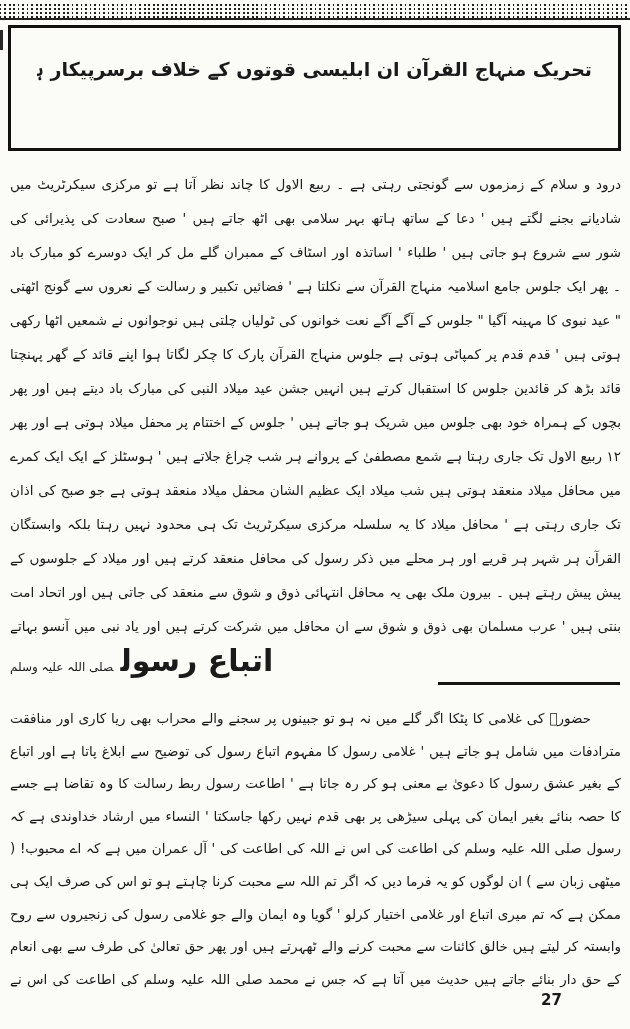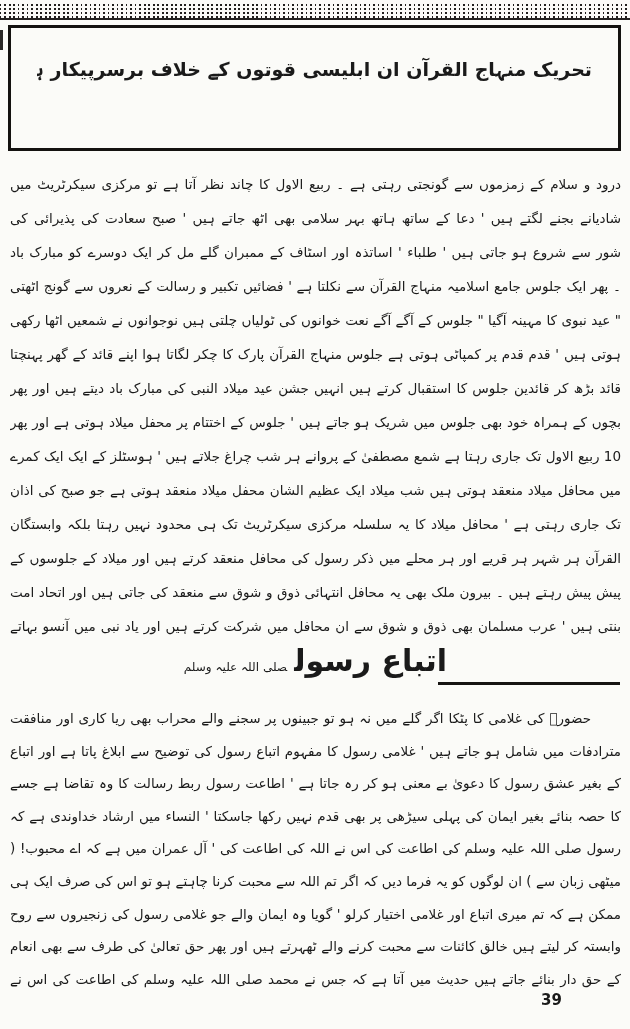--- a/index.html
+++ b/index.html
@@ -52,21 +52,21 @@
     font-size: 13.5px;
     text-align: justify; text-align-last: justify;
     overflow: hidden;
   }
   .para2 .line { height: 32.6px; line-height: 32.6px; }
   .para2 .line.first-line { padding-right: 30px; }
 
   
   .section-heading {
     position: absolute; top: 643px; right: 9px; left: 10px;
-    direction: rtl; text-align: center;
+    direction: rtl; text-align: left;
   }
   .heading-title {
     font-size: 30px; font-weight: bold; letter-spacing: 0.5px;
   }
   .heading-honorific {
     font-size: 12px; font-weight: normal; margin-right: 7px;
   }
   .heading-rule {
     width: 182px; height: 3px; background: #161412;
     margin: 4px 1px 0 auto;
@@ -91,21 +91,21 @@
 
 <div class="para para1">
   <div class="line">درود و سلام کے زمزموں سے گونجتی رہتی ہے ۔ ربیع الاول کا چاند نظر آتا ہے تو مرکزی سیکرٹریٹ میں خوشی کے</div>
   <div class="line">شادیانے بجنے لگتے ہیں ' دعا کے ساتھ ہاتھ بہر سلامی بھی اٹھ جاتے ہیں ' صبح سعادت کی پذیرائی کی تیاریاں زور و</div>
   <div class="line">شور سے شروع ہو جاتی ہیں ' طلباء ' اساتذہ اور اسٹاف کے ممبران گلے مل کر ایک دوسرے کو مبارک باد دیتے ہیں</div>
   <div class="line">۔ پھر ایک جلوس جامع اسلامیہ منہاج القرآن سے نکلتا ہے ' فضائیں تکبیر و رسالت کے نعروں سے گونج اٹھتی ہیں</div>
   <div class="line">" عید نبوی کا مہینہ آگیا " جلوس کے آگے آگے نعت خوانوں کی ٹولیاں چلتی ہیں نوجوانوں نے شمعیں اٹھا رکھی</div>
   <div class="line">ہوتی ہیں ' قدم قدم پر کمپاٹی ہوتی ہے جلوس منہاج القرآن پارک کا چکر لگاتا ہوا اپنے قائد کے گھر پہنچتا ہے ۔</div>
   <div class="line">قائد بڑھ کر قائدین جلوس کا استقبال کرتے ہیں انہیں جشن عید میلاد النبی کی مبارک باد دیتے ہیں اور پھر اپنے</div>
   <div class="line">بچوں کے ہمراہ خود بھی جلوس میں شریک ہو جاتے ہیں ' جلوس کے اختتام پر محفل میلاد ہوتی ہے اور پھر یہ سلسلہ</div>
-  <div class="line">10 ربیع الاول تک جاری رہتا ہے شمع مصطفیٰ کے پروانے ہر شب چراغ جلاتے ہیں ' ہوسٹلز کے ایک ایک کمرے</div>
+  <div class="line">۱۲ ربیع الاول تک جاری رہتا ہے شمع مصطفیٰ کے پروانے ہر شب چراغ جلاتے ہیں ' ہوسٹلز کے ایک ایک کمرے</div>
   <div class="line">میں محافل میلاد منعقد ہوتی ہیں شب میلاد ایک عظیم الشان محفل میلاد منعقد ہوتی ہے جو صبح کی اذان سے قبل</div>
   <div class="line">تک جاری رہتی ہے ' محافل میلاد کا یہ سلسلہ مرکزی سیکرٹریٹ تک ہی محدود نہیں رہتا بلکہ وابستگان تحریک منہاج</div>
   <div class="line">القرآن ہر شہر ہر قریے اور ہر محلے میں ذکر رسول کی محافل منعقد کرتے ہیں اور میلاد کے جلوسوں کے اہتمام میں</div>
   <div class="line">پیش پیش رہتے ہیں ۔ بیرون ملک بھی یہ محافل انتہائی ذوق و شوق سے منعقد کی جاتی ہیں اور اتحاد امت کا باعث</div>
   <div class="line">بنتی ہیں ' عرب مسلمان بھی ذوق و شوق سے ان محافل میں شرکت کرتے ہیں اور یاد نبی میں آنسو بہاتے ہیں ۔</div>
 </div>
 
 <div class="section-heading">
   <span class="heading-title">اتباع رسول</span><span class="heading-honorific">صلی اللہ علیہ وسلم</span>
   <div class="heading-rule"></div>
@@ -116,13 +116,13 @@
   <div class="line">مترادفات میں شامل ہو جاتے ہیں ' غلامی رسول کا مفہوم اتباع رسول کی توضیح سے ابلاغ پاتا ہے اور اتباع رسول</div>
   <div class="line">کے بغیر عشق رسول کا دعویٰ بے معنی ہو کر رہ جاتا ہے ' اطاعت رسول ربط رسالت کا وہ تقاضا ہے جسے اپنی روح</div>
   <div class="line">کا حصہ بنائے بغیر ایمان کی پہلی سیڑھی پر بھی قدم نہیں رکھا جاسکتا ' النساء میں ارشاد خداوندی ہے کہ جس نے</div>
   <div class="line">رسول صلی اللہ علیہ وسلم کی اطاعت کی اس نے اللہ کی اطاعت کی ' آل عمران میں ہے کہ اے محبوب! ( اپنی</div>
   <div class="line">میٹھی زبان سے ) ان لوگوں کو یہ فرما دیں کہ اگر تم اللہ سے محبت کرنا چاہتے ہو تو اس کی صرف ایک ہی صورت</div>
   <div class="line">ممکن ہے کہ تم میری اتباع اور غلامی اختیار کرلو ' گویا وہ ایمان والے جو غلامی رسول کی زنجیروں سے روح و دل کو</div>
   <div class="line">وابستہ کر لیتے ہیں خالق کائنات سے محبت کرنے والے ٹھہرتے ہیں اور پھر حق تعالیٰ کی طرف سے بھی انعام و اکرام</div>
   <div class="line">کے حق دار بنائے جاتے ہیں حدیث میں آتا ہے کہ جس نے محمد صلی اللہ علیہ وسلم کی اطاعت کی اس نے اللہ کی</div>
 </div>
 
-<div class="page-number">39</div>
+<div class="page-number">27</div>
 
 </body></html>

